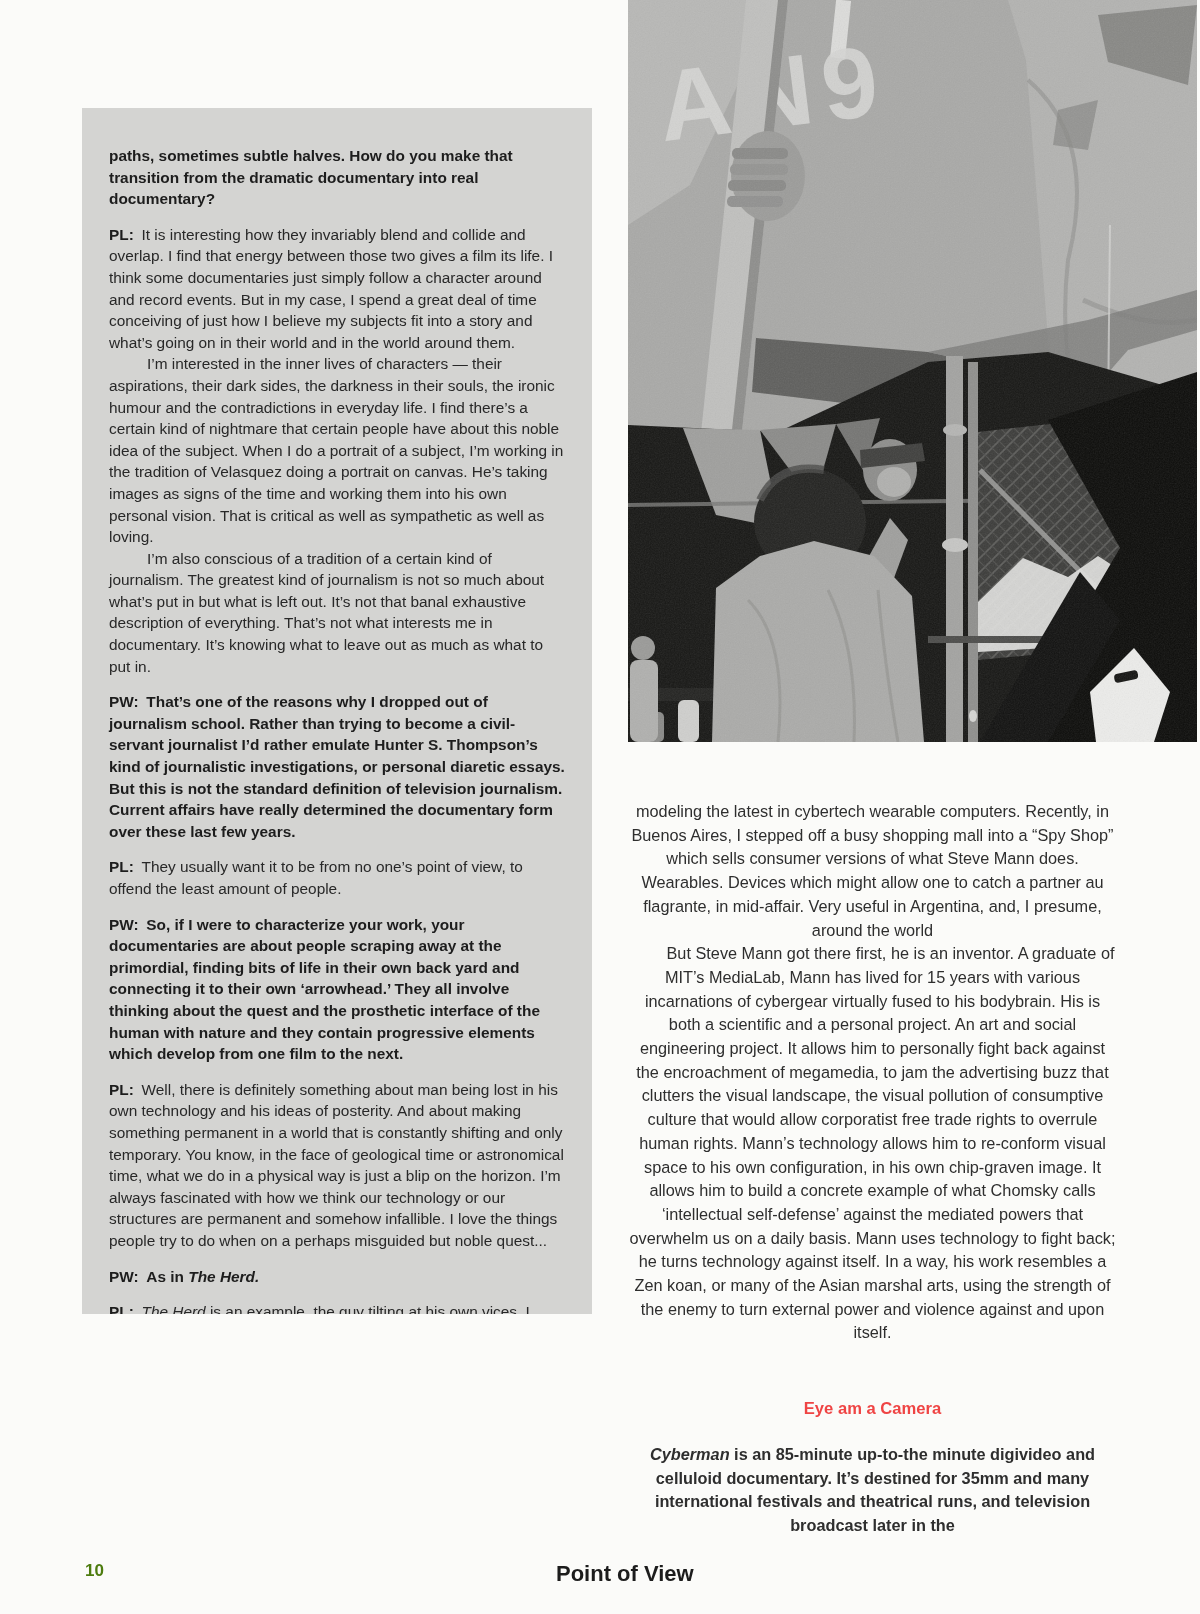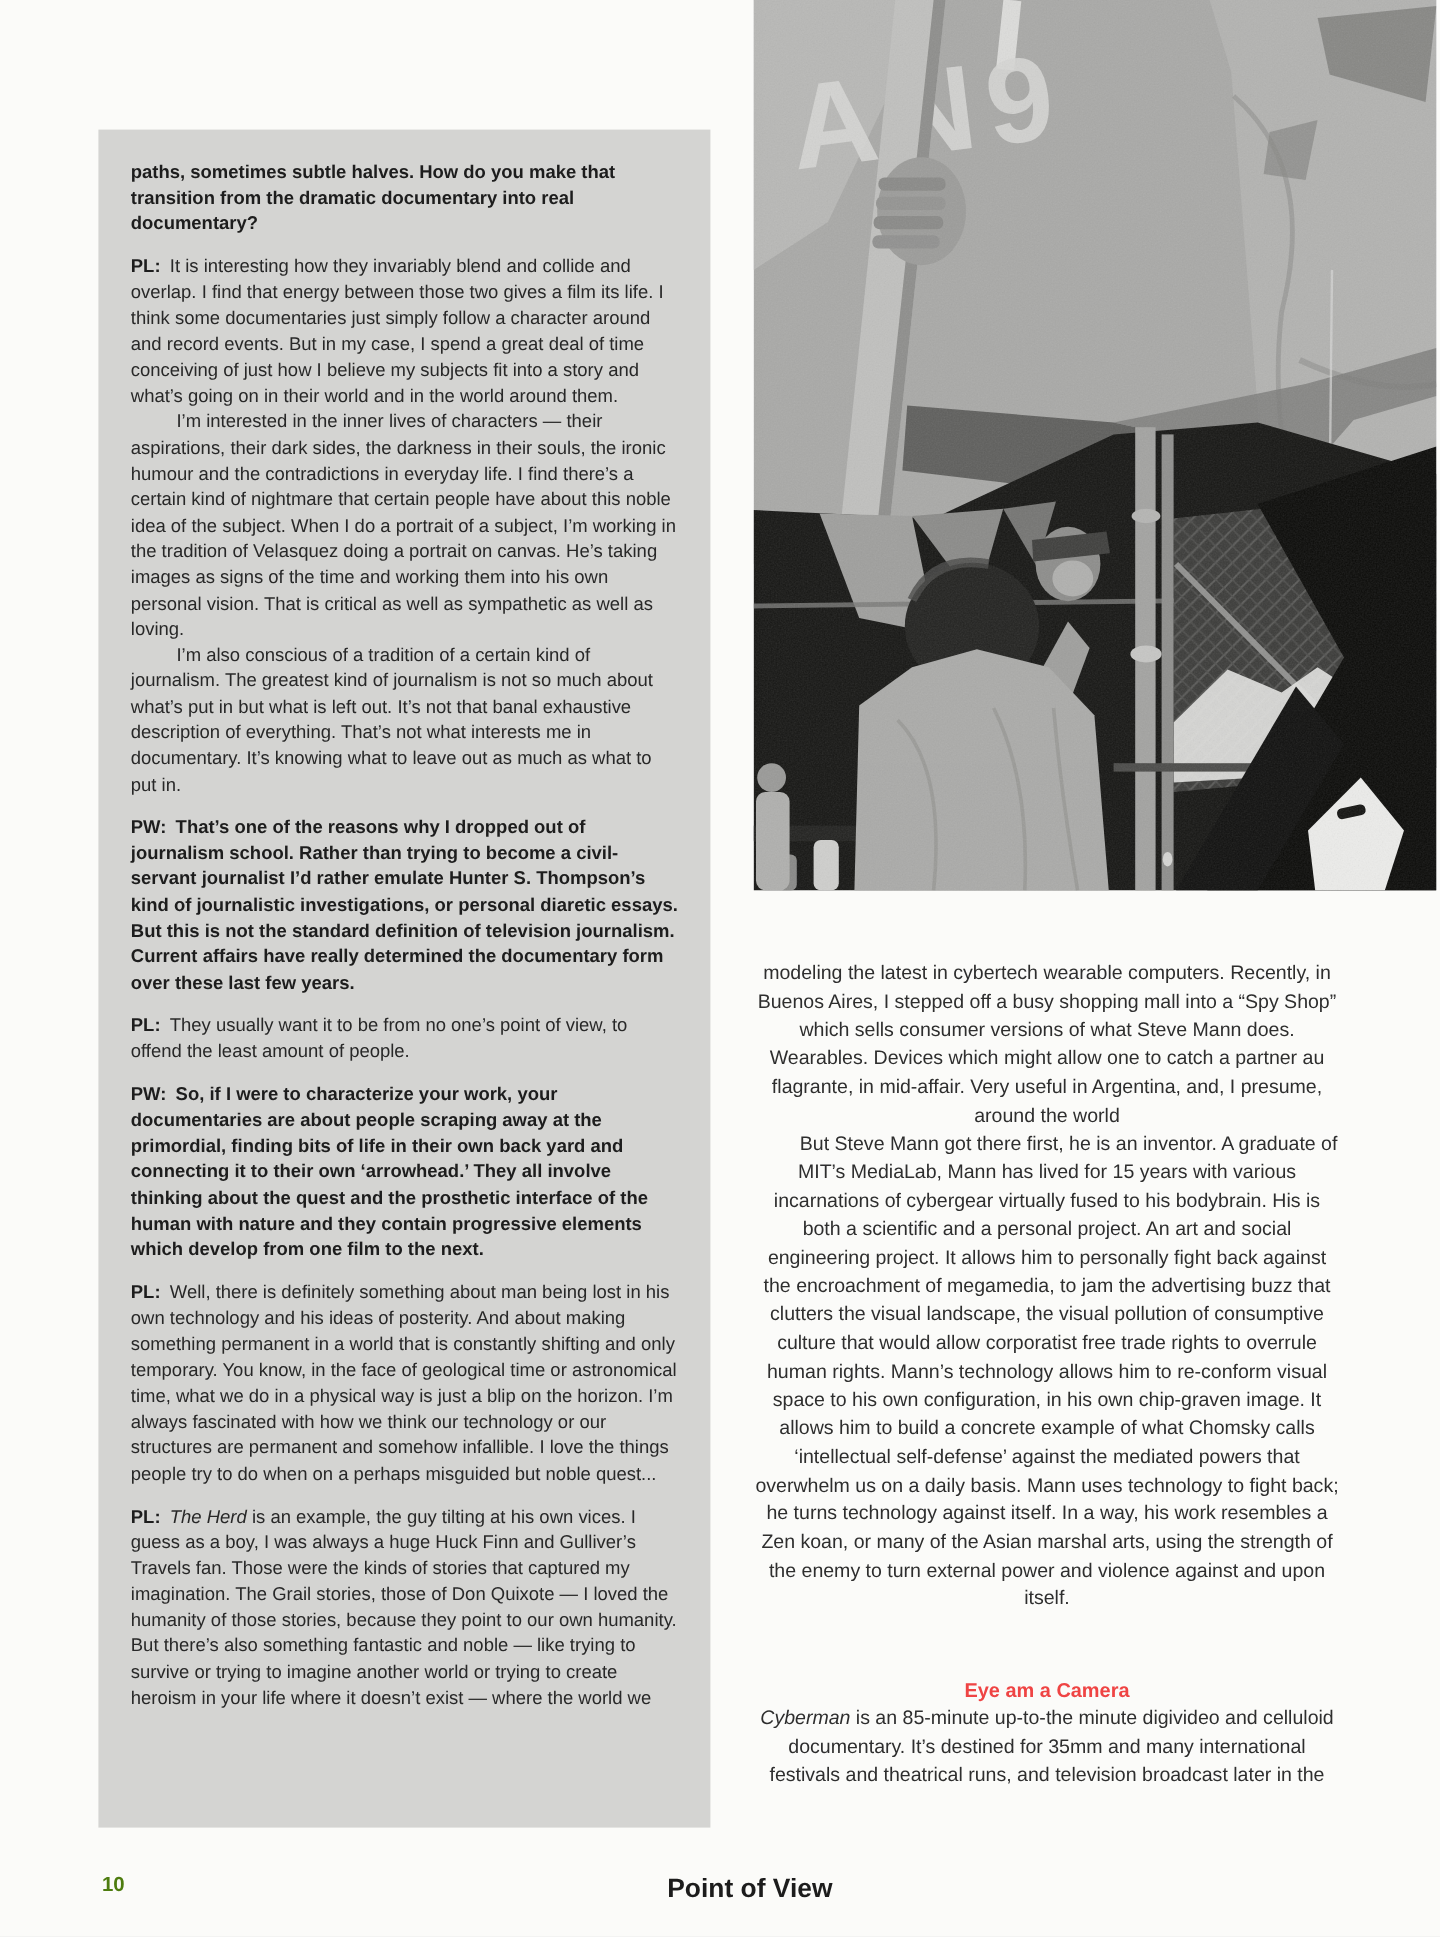--- a/index.html
+++ b/index.html
@@ -3,54 +3,55 @@
 <meta charset="utf-8">
 <style>
   html,body{margin:0;padding:0;background:#e8e8e6;}
   .page{
     position:relative;width:1200px;height:1614px;margin:0 auto;
     background:#fbfbf9;overflow:hidden;
     font-family:"Liberation Sans",sans-serif;color:#2a2a2a;
   }
   
   .interview-box{
-    position:absolute;left:82px;top:108px;width:510px;height:1415px;
-    background:#d4d4d2;box-sizing:border-box;padding:25px 27px;overflow:hidden;
+    position:absolute;left:82px;top:108px;width:510px;height:1206px;
+    background:#d4d4d2;box-sizing:border-box;padding:37px 27px;overflow:hidden;
   }
   .interview-box .para{margin:0;font-size:15.4px;line-height:21.6px;color:#282828;text-align:left;}
   .interview-box .para.new-turn{margin-top:14px;}
   .interview-box .para.indent{text-indent:38px;}
   .interview-box .para b,.interview-box .para .b{color:#1d1d1d;}
   
   .photo-wrap{position:absolute;left:628px;top:0;width:569px;height:742px;}
   .photo-wrap svg{display:block;width:100%;height:100%;}
   
   .article{position:absolute;left:628px;top:800px;width:489px;text-align:center;}
   .article .para{margin:0;font-size:16.3px;line-height:23.7px;color:#2e2e2e;}
   .article .para.indent{text-indent:36px;}
-  .article .para.new-turn{}
+  .article .para.new-turn{margin-top:22px;font-weight:bold;}
   .article .subhead{margin:52px 0 0 0;font-size:16.6px;line-height:23.7px;font-weight:bold;color:#ef4444;}
   
   .page-number{position:absolute;left:85px;top:1561px;font-size:17px;font-weight:bold;color:#4d7c0f;}
   .footer-title{position:absolute;left:556px;top:1561px;font-size:22px;font-weight:bold;color:#1c1c1c;}
 </style>
 </head>
 <body>
 
 <div class="page">
 
   <div class="interview-box">
       <p class="para"><span class="b" style="font-weight: bold;">paths, sometimes subtle halves.  How do you make that transition from the dramatic documentary into real documentary?</span></p>
       <p class="para new-turn"><span class="b" style="font-weight: bold;">PL: </span><span>It is interesting how they invariably blend and collide and overlap. I find that energy between those two gives a film its life. I think some documentaries just simply follow a character around and record events. But in my case, I spend a great deal of time conceiving of just how I believe my subjects fit into a story and what’s going on in their world and in the world around them.</span></p>
       <p class="para indent"><span>I’m interested in the inner lives of characters — their aspirations, their dark sides, the darkness in their souls, the ironic humour and the contradictions in everyday life. I find there’s a certain kind of nightmare that certain people have about this noble idea of the subject. When I do a portrait of a subject, I’m working in the tradition of Velasquez doing a portrait on canvas. He’s taking images as signs of the time and working them into his own personal vision. That is critical as well as sympathetic as well as loving.</span></p>
       <p class="para indent"><span>I’m also conscious of a tradition of a certain kind of journalism. The greatest kind of journalism is not so much about what’s put in but what is left out. It’s not that banal exhaustive description of everything.  That’s not what interests me in documentary. It’s knowing what to leave out as much as what to put in.</span></p>
       <p class="para new-turn"><span class="b" style="font-weight: bold;">PW: That’s one of the reasons why I dropped out of journalism school. Rather than trying to become a civil-servant journalist I’d rather emulate Hunter S. Thompson’s kind of journalistic investigations, or personal diaretic essays. But this is not the standard definition of television journalism. Current affairs have really determined the documentary form over these last few years.</span></p>
       <p class="para new-turn"><span class="b" style="font-weight: bold;">PL: </span><span>They usually want it to be from no one’s point of view, to offend the least amount of people.</span></p>
       <p class="para new-turn"><span class="b" style="font-weight: bold;">PW: So, if I were to characterize your work, your documentaries are about people scraping away at the primordial, finding bits of life in their own back yard and connecting it to their own ‘arrowhead.’ They all involve thinking about the quest and the prosthetic interface of the human with nature and they contain progressive elements which develop from one film to the next.</span></p>
       <p class="para new-turn"><span class="b" style="font-weight: bold;">PL: </span><span>Well, there is definitely something about man being lost in his own technology and his ideas of posterity. And about making something permanent in a world that is constantly shifting and only temporary. You know, in the face of geological time or astronomical time, what we do in a physical way is just a blip on the horizon. I’m always fascinated with how we think our technology or our structures are permanent and somehow infallible. I love the things people try to do when on a perhaps misguided but noble quest...</span></p>
+      <p class="para new-turn"><span class="b" style="font-weight: bold;">PW: As in </span><span class="b" style="font-weight: bold; font-style: italic;">The Herd.</span></p>
       <p class="para new-turn"><span class="b" style="font-weight: bold;">PL: </span><span style="font-style: italic;">The Herd</span><span> is an example, the guy tilting at his own vices. I guess as a boy, I was always a huge Huck Finn and Gulliver’s Travels fan. Those were the kinds of stories that captured my imagination. The Grail stories, those of Don Quixote — I loved the humanity of those stories, because they point to our own humanity. But there’s also something fantastic and noble — like trying to survive or trying to imagine another world or trying to create heroism in your life where it doesn’t exist — where the world we</span></p>
     </div>
 
   <div class="photo-wrap">
     <svg viewBox="0 0 569 742" preserveAspectRatio="none" aria-hidden="true">
       <defs>
         <filter id="grain" x="0" y="0" width="100%" height="100%">
           <feTurbulence type="fractalNoise" baseFrequency="0.8" numOctaves="2" stitchTiles="stitch"></feTurbulence>
           <feColorMatrix type="saturate" values="0"></feColorMatrix>
         </filter>

